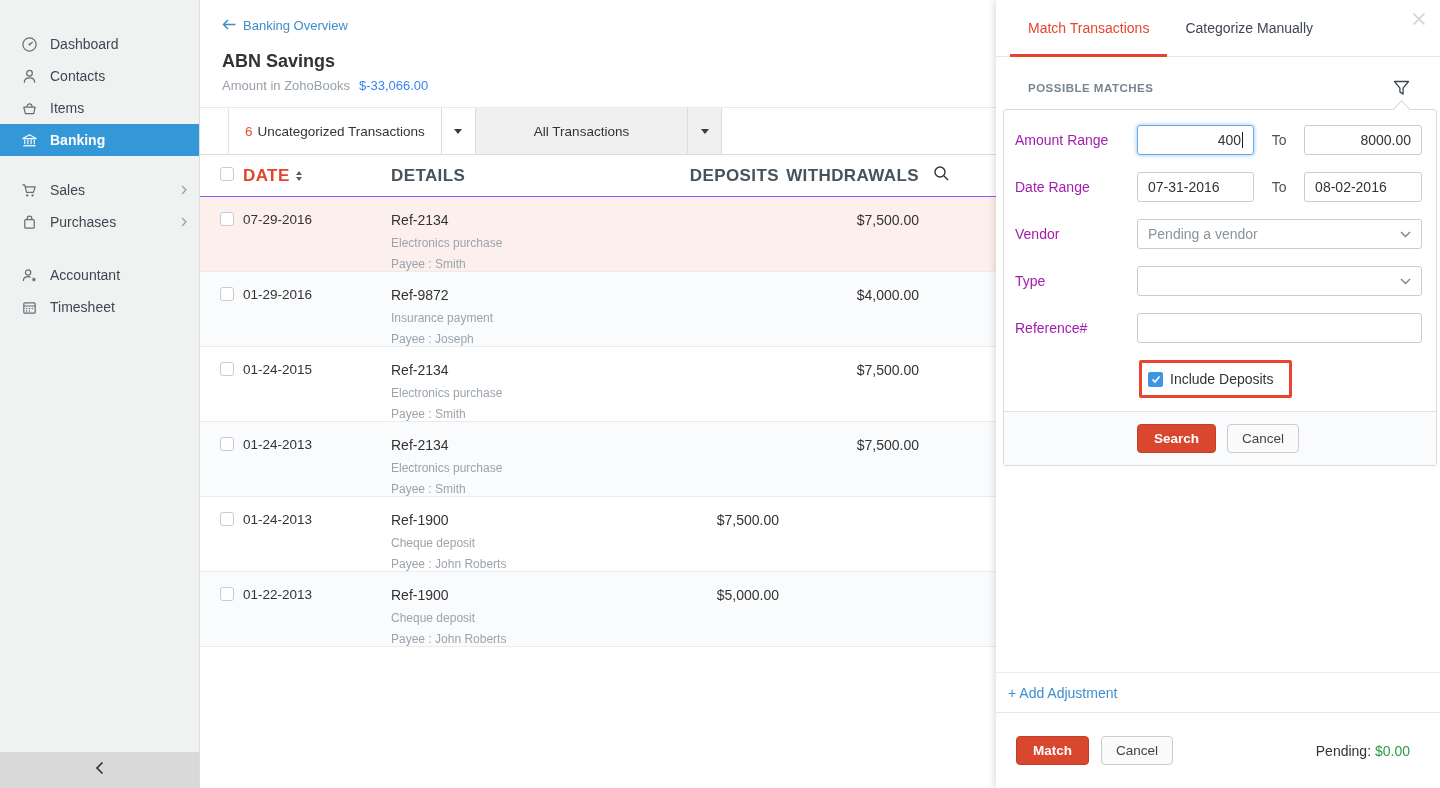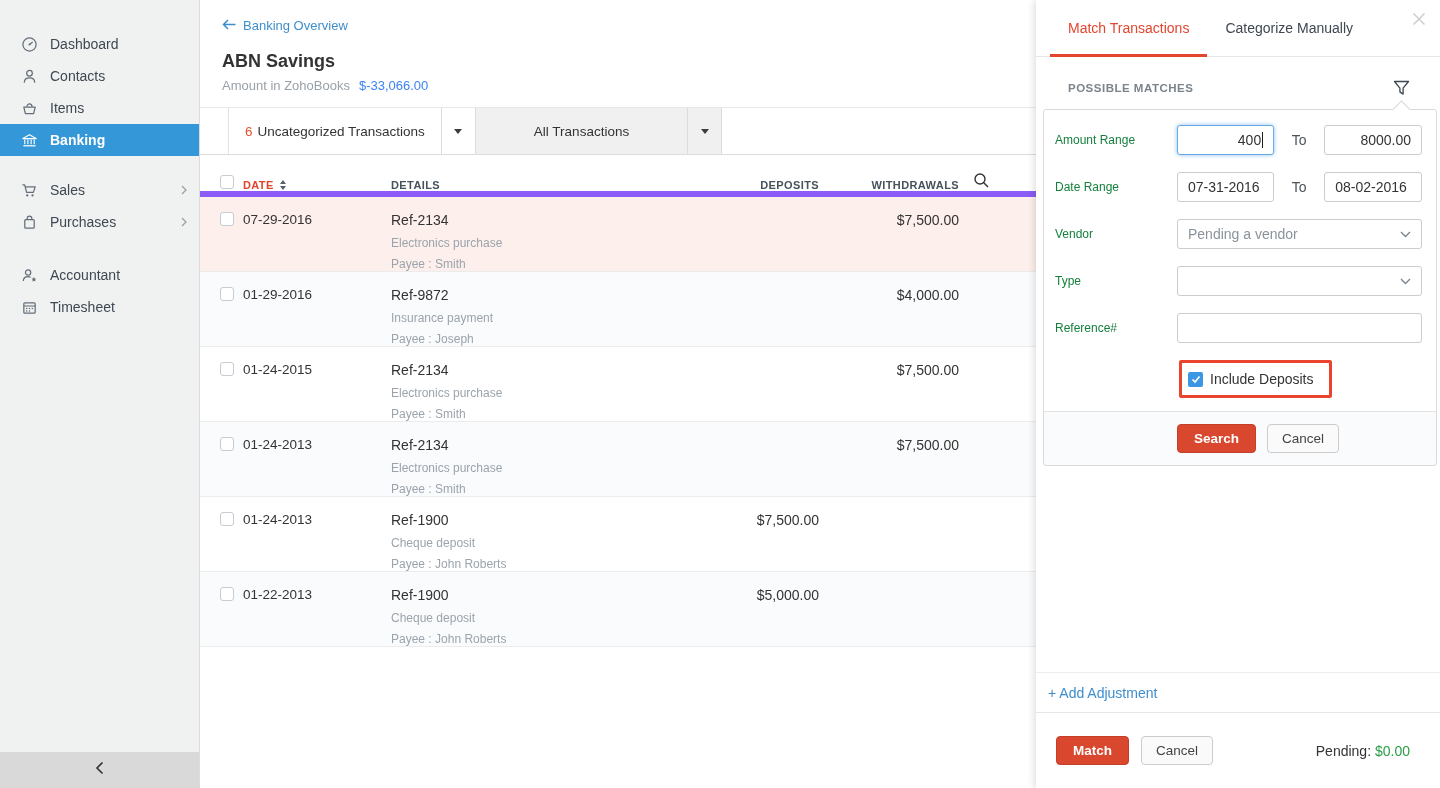--- a/index.html
+++ b/index.html
@@ -47,23 +47,23 @@
   .txn-tab { display:flex; align-items:stretch; font-size:13.5px; color:#333; cursor:pointer; }
   .txn-tab .tab-label { display:flex; align-items:center; padding:0 16px; }
   .txn-tab .tab-arrow { width:34px; display:flex; align-items:center; justify-content:center; border-left:1px solid #dcdcdc; }
   .tab-uncat { margin-left:28px; background:#fff; border-left:1px solid #e2e2e2; border-right:1px solid #dcdcdc; }
   .tab-all { background:#f0f0f0; border-right:1px solid #dcdcdc; }
   .count-red { color:#e8502f; margin-right:5px; }
   .caret-down { width:0; height:0; border-left:4px solid transparent; border-right:4px solid transparent; border-top:5px solid #3c3c3c; }
 
   
   .t-header {
-    height:42px; flex:none; display:flex; align-items:flex-end;
-    border-bottom:6px solid #8b5cf6;
-    font-size:11px; font-weight:bold; letter-spacing:.4px; color:#46525c;
+    height:42px; flex:none; display:flex; align-items:center;
+    border-bottom:1px solid #8b5cf6;
+    font-size:17px; font-weight:bold; letter-spacing:.4px; color:#46525c;
   }
   .col-check { width:43px; flex:none; padding-left:20px; }
   .col-date  { width:148px; flex:none; }
   .col-details { flex:1; min-width:0; }
   .col-dep { width:147px; flex:none; text-align:right; }
   .col-wd { width:140px; flex:none; text-align:right; }
   .col-search { width:77px; flex:none; display:flex; justify-content:flex-start; padding-left:14px; }
   .th-date { color:#e0452c; display:flex; align-items:center; }
   .sort-icon { display:inline-flex; flex-direction:column; gap:2px; margin-left:6px; }
   .tri-up { width:0; height:0; border-left:3.5px solid transparent; border-right:3.5px solid transparent; border-bottom:4px solid #55606a; }
@@ -78,21 +78,21 @@
   }
   .row-highlight { background:#fdefec; }
   .row-alt { background:#fafbfd; }
   .cell-date { font-size:13.5px; color:#333; }
   .ref { font-size:14px; color:#333; margin-bottom:8px; }
   .sub { font-size:12px; color:#9ba4ac; margin-bottom:7px; }
   .amount { font-size:14px; color:#333; }
 
   
   .panel {
-    width:404px; flex:none; background:#fff; position:relative; z-index:2;
+    width:444px; flex:none; background:#fff; position:relative; z-index:2;
     box-shadow:-2px 0 7px rgba(0,0,0,.13);
     display:flex; flex-direction:column;
   }
   .panel-tabs { height:57px; flex:none; border-bottom:1px solid #e6e6e6; display:flex; align-items:stretch; padding-left:14px; position:relative; }
   .p-tab { display:flex; align-items:center; padding:0 18px; font-size:14px; color:#3f4752; cursor:pointer; position:relative; }
   .p-tab.active { color:#e3452f; }
   .p-tab.active::after { content:""; position:absolute; left:0; right:0; bottom:-1px; height:3px; background:#e3452f; }
   .close-x { position:absolute; right:14px; top:12px; color:#cfcfcf; cursor:pointer; display:flex; }
 
   .pm-row { display:flex; align-items:center; justify-content:space-between; padding:23px 30px 0 32px; }
@@ -100,21 +100,21 @@
   .filter-btn { color:#3f4752; cursor:pointer; display:flex; }
 
   .popover { position:relative; margin:13px 3px 0 7px; border:1px solid #d9d9d9; border-radius:3px; background:#fff; }
   .popover::before {
     content:""; position:absolute; top:-7px; right:28px; width:12px; height:12px;
     background:#fff; border-left:1px solid #d9d9d9; border-top:1px solid #d9d9d9;
     transform:rotate(45deg);
   }
   .pop-form { padding:15px 14px 0 11px; }
   .f-row { display:flex; align-items:center; margin-bottom:17px; }
-  .f-label { width:122px; flex:none; font-size:12px; color:#15803d; }
+  .f-label { width:122px; flex:none; font-size:14px; color:#a21caf; }
   .f-fields { flex:1; display:flex; align-items:center; min-width:0; }
   .input-box {
     height:30px; border:1px solid #ccc; border-radius:3px; background:#fff;
     font-size:14px; color:#333; display:flex; align-items:center; padding:0 10px; cursor:text;
   }
   .w-a { width:144px; } .w-b { width:145px; }
   .to-label { width:50px; flex:none; text-align:center; font-size:14px; color:#4a545e; }
   .full { flex:1; }
   .input-right { justify-content:flex-end; }
   .focused { border-color:#67ace8; box-shadow:0 0 4px rgba(79,158,224,.65); }

